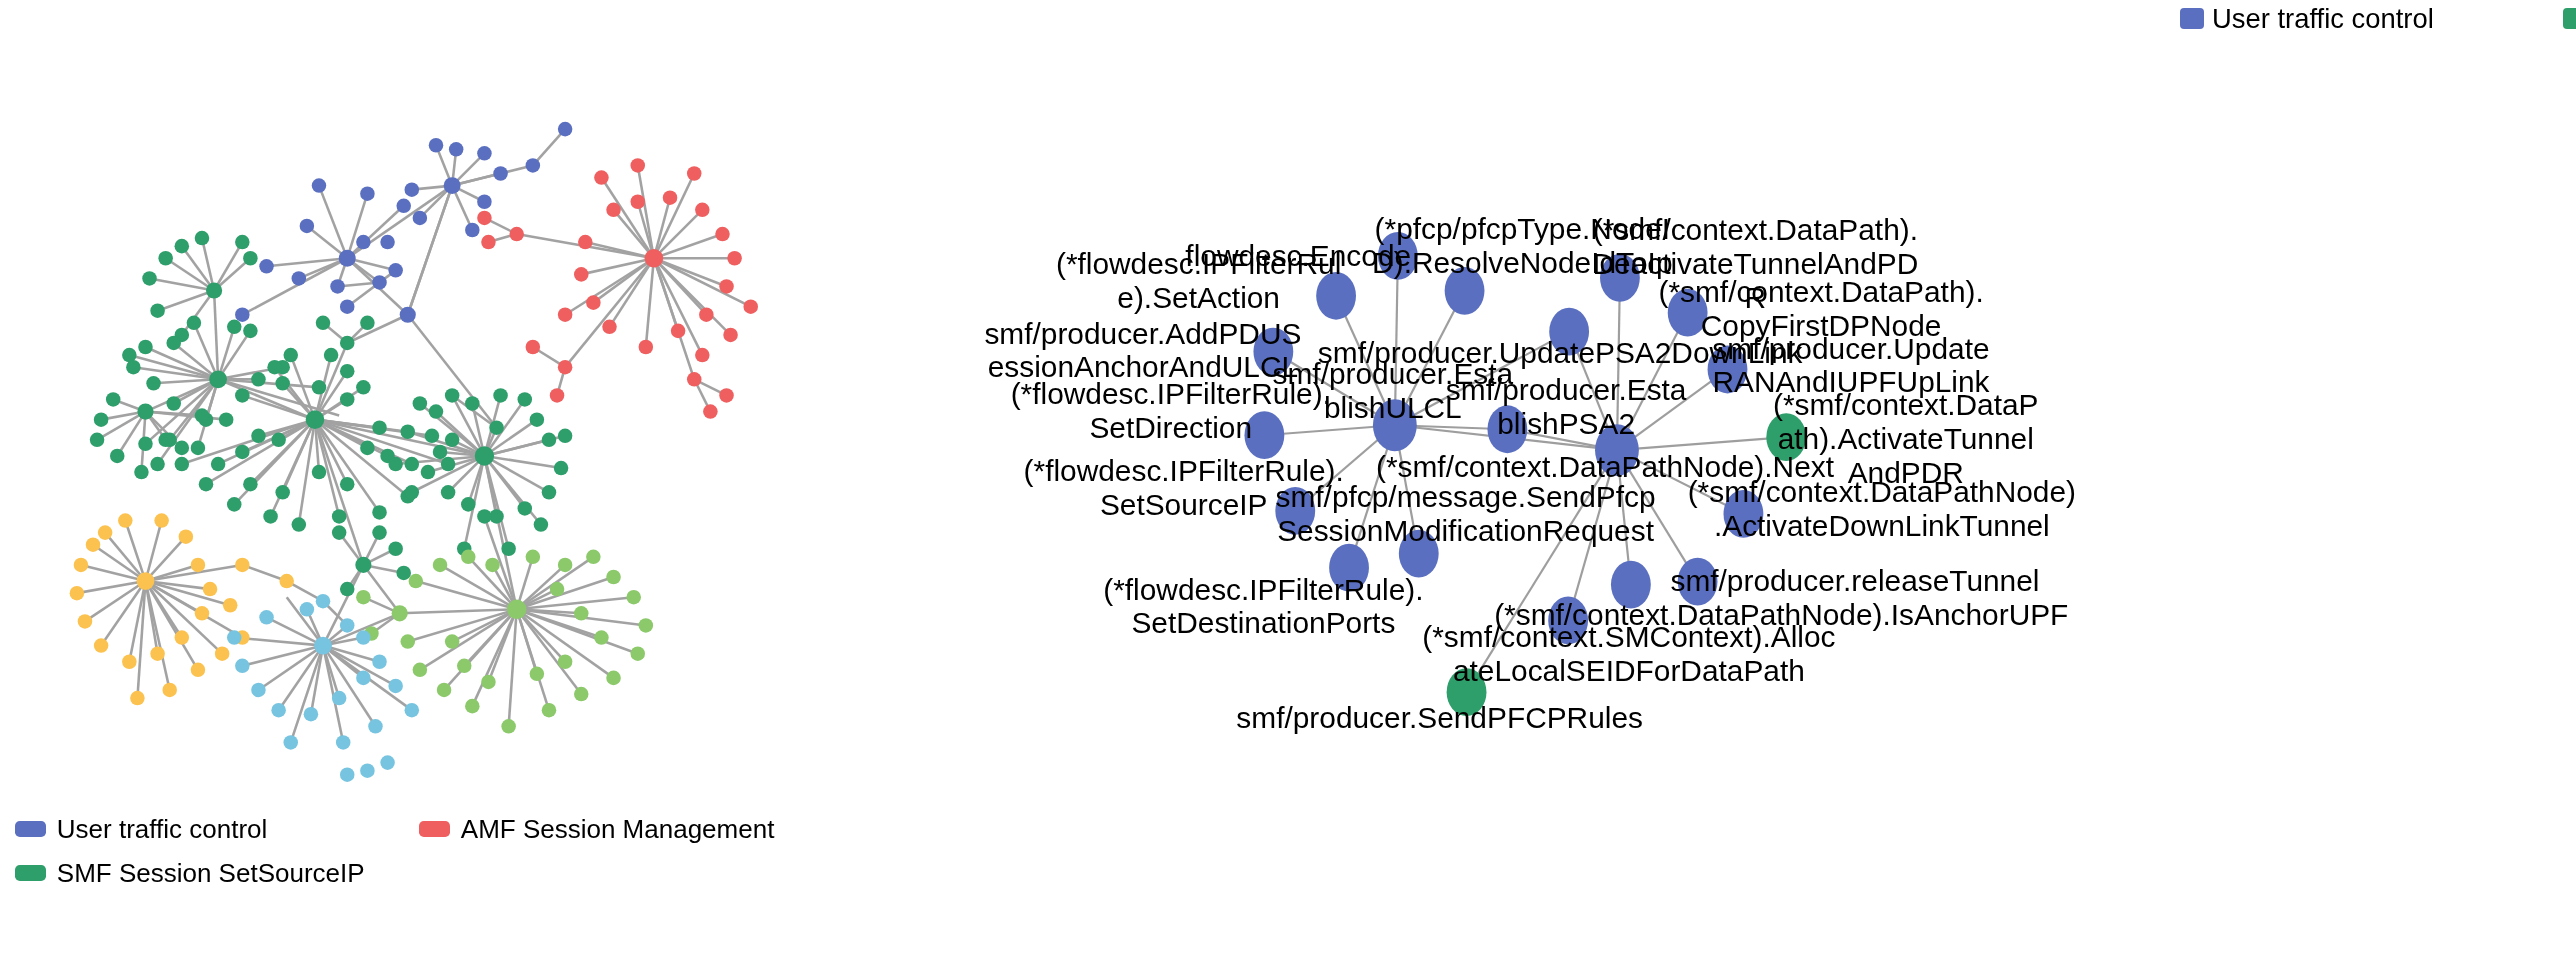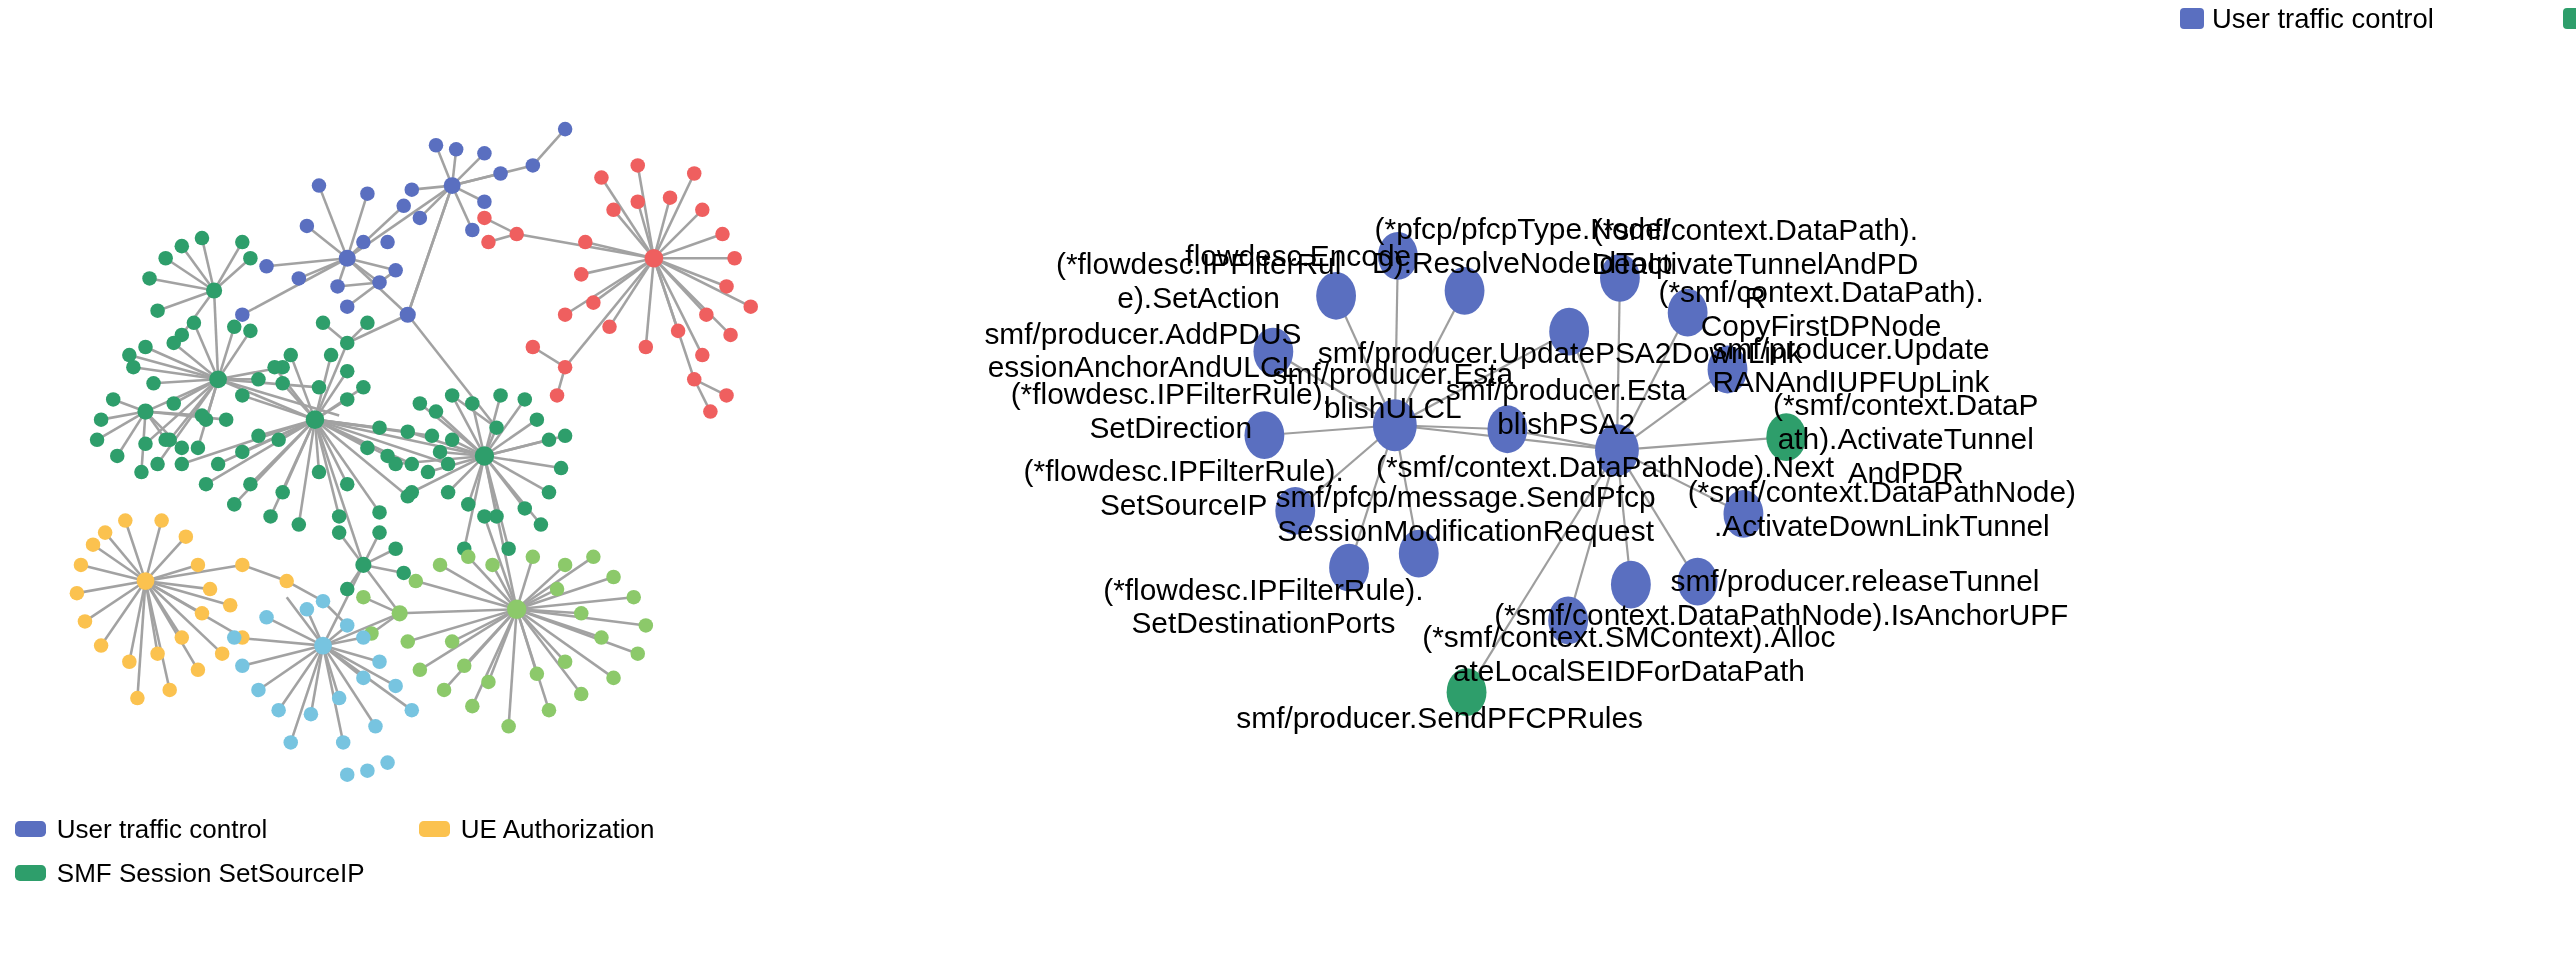--- a/index.html
+++ b/index.html
@@ -531,22 +531,22 @@
       </g>
     </g>
   </svg>
 
   <div id="left-legend">
     <div class="legend-item">
       <span class="swatch" style="background:#5a6fc0"></span>
       <span class="legend-text">User traffic control</span>
     </div>
     <div class="legend-item">
-      <span class="swatch" style="background:#fbc24f"></span>
-      <span class="legend-text">UE Authorization</span>
+      <span class="swatch" style="background:#ef5f5f"></span>
+      <span class="legend-text">AMF Session Management</span>
     </div>
     <div class="legend-item">
       <span class="swatch" style="background:#2e9e6b"></span>
       <span class="legend-text">SMF Session SetSourceIP</span>
     </div>
   </div>
 </div>
 
 <div class="panel" id="right-panel">
   <div id="top-legend">

